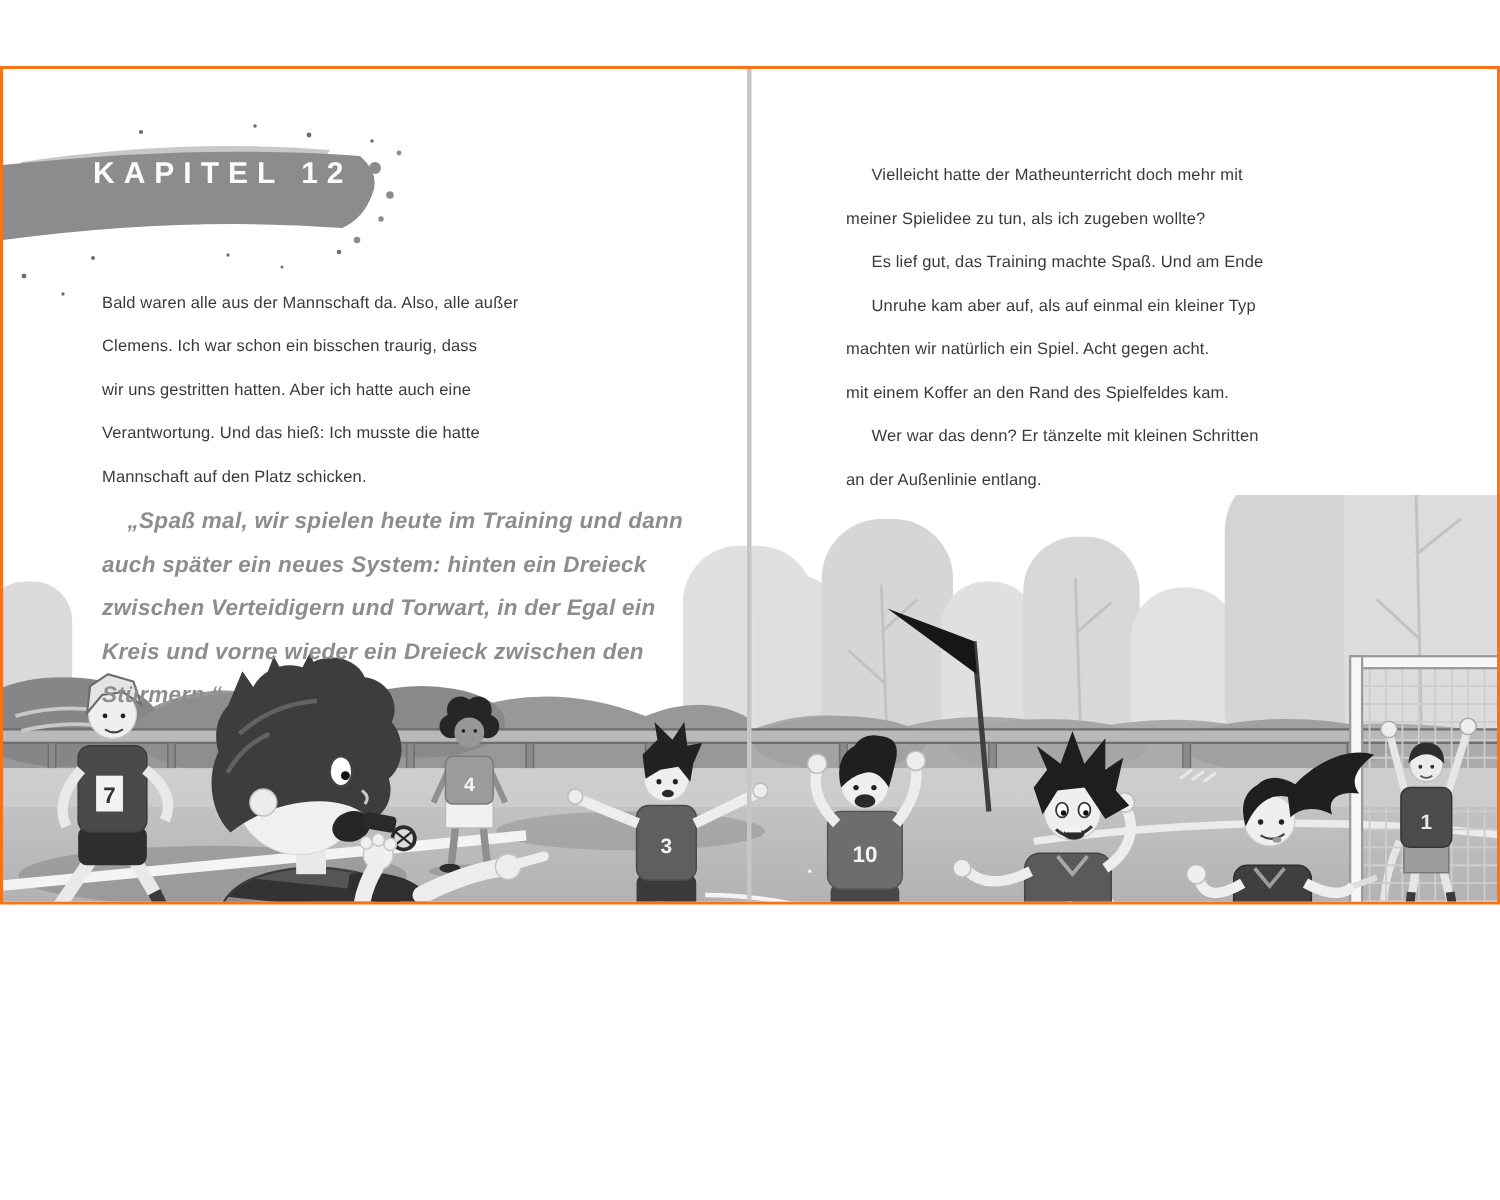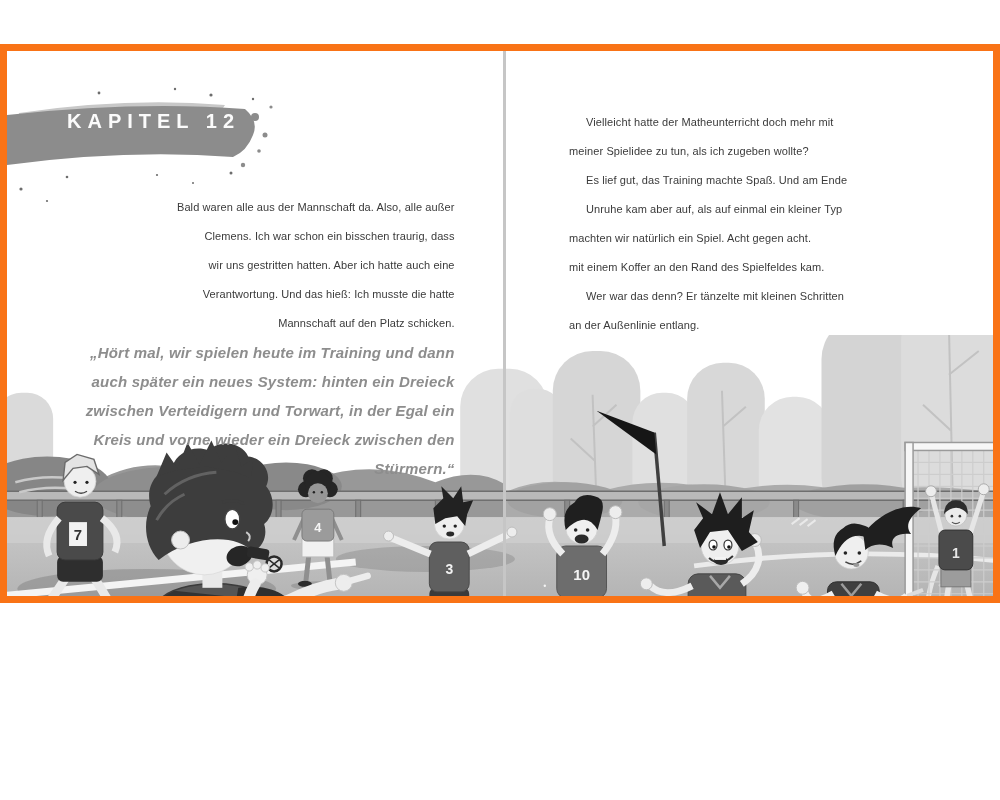--- a/index.html
+++ b/index.html
@@ -2,35 +2,35 @@
 <html><head>
 <meta charset="utf-8">
 <style>
   html,body{margin:0;padding:0;}
   body{
     width:1000px;height:800px;position:relative;background:#ffffff;
     font-family:"Liberation Sans",sans-serif;overflow:hidden;
   }
   .spread{
     position:absolute;left:0;top:44px;width:1000px;height:559px;
-    box-sizing:border-box;border:7px solid #f97316;background:#ffffff;overflow:hidden;
+    box-sizing:border-box;border:2px solid #f97316;background:#ffffff;overflow:hidden;
   }
   .gutter{
     position:absolute;left:496px;top:0;width:3px;height:100%;
     background:#c6c6c6;z-index:3;
   }
   .illustration{position:absolute;left:0;top:284px;width:996px;height:423px;z-index:1;}
   .banner-svg{position:absolute;left:0;top:26px;width:280px;height:140px;z-index:2;}
   .banner-text{
     position:absolute;left:60px;top:59px;z-index:3;
     font-size:20px;font-weight:bold;letter-spacing:6px;color:#fbfbfb;
     white-space:nowrap;
   }
   .textblock{position:absolute;z-index:4;white-space:nowrap;}
-  .left-text{left:66px;top:142px;text-align:right;}
+  .left-text{left:66px;top:142px;}
   .right-text{left:562px;top:57px;}
   .line{
     font-size:11px;line-height:29px;color:#3a3a3a;letter-spacing:0.1px;
   }
   .speech .line, .line.speech{
     color:#8d8d8d;font-weight:bold;font-style:italic;font-size:15px;letter-spacing:0.2px;
   }
   .indent{padding-left:17px;}
 </style>
 </head>
@@ -63,21 +63,21 @@
     </g>
   </svg>
   <div class="banner-text">KAPITEL 12</div>
 
   <div class="textblock left-text">
     <div class="line">Bald waren alle aus der Mannschaft da. Also, alle außer</div>
     <div class="line">Clemens. Ich war schon ein bisschen traurig, dass</div>
     <div class="line">wir uns gestritten hatten. Aber ich hatte auch eine</div>
     <div class="line">Verantwortung. Und das hieß: Ich musste die hatte</div>
     <div class="line">Mannschaft auf den Platz schicken.</div>
-    <div class="line speech indent">„Hört mal, wir spielen heute im Training und dann</div>
+    <div class="line speech indent">„Spaß mal, wir spielen heute im Training und dann</div>
     <div class="line speech">auch später ein neues System: hinten ein Dreieck</div>
     <div class="line speech">zwischen Verteidigern und Torwart, in der Egal ein</div>
     <div class="line speech">Kreis und vorne wieder ein Dreieck zwischen den</div>
     <div class="line speech">Stürmern.“</div>
   </div>
 
   <div class="textblock right-text">
     <div class="line indent">Vielleicht hatte der Matheunterricht doch mehr mit</div>
     <div class="line">meiner Spielidee zu tun, als ich zugeben wollte?</div>
     <div class="line indent">Es lief gut, das Training machte Spaß. Und am Ende</div>

